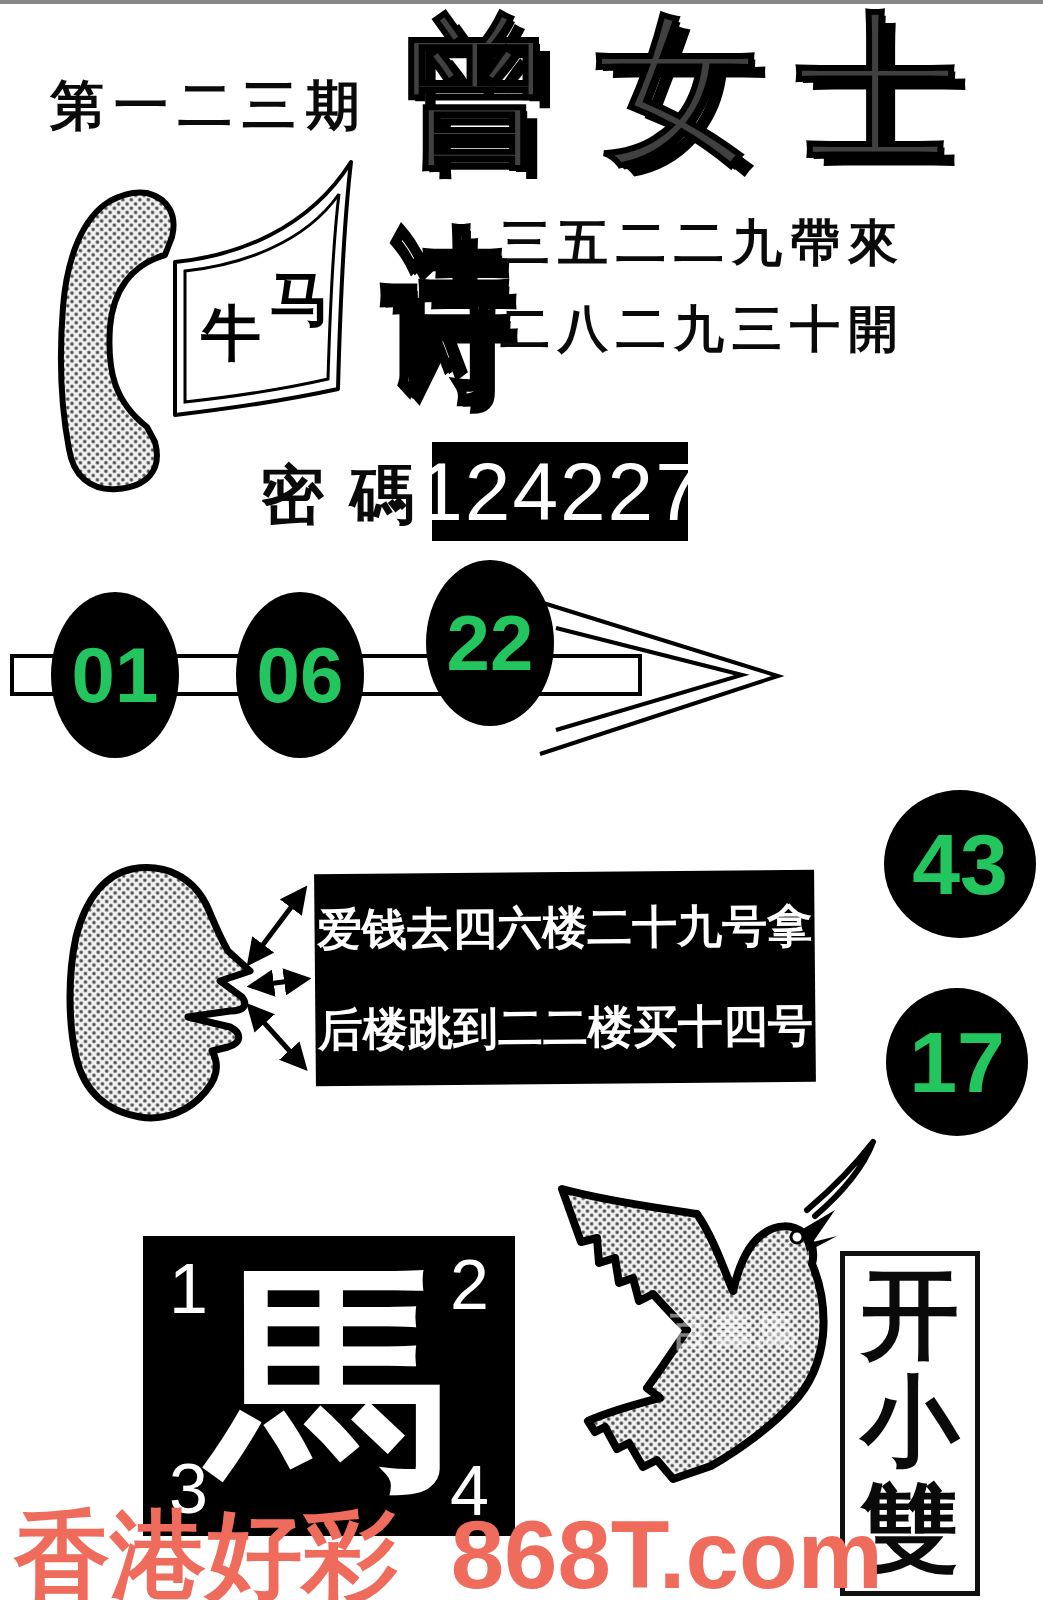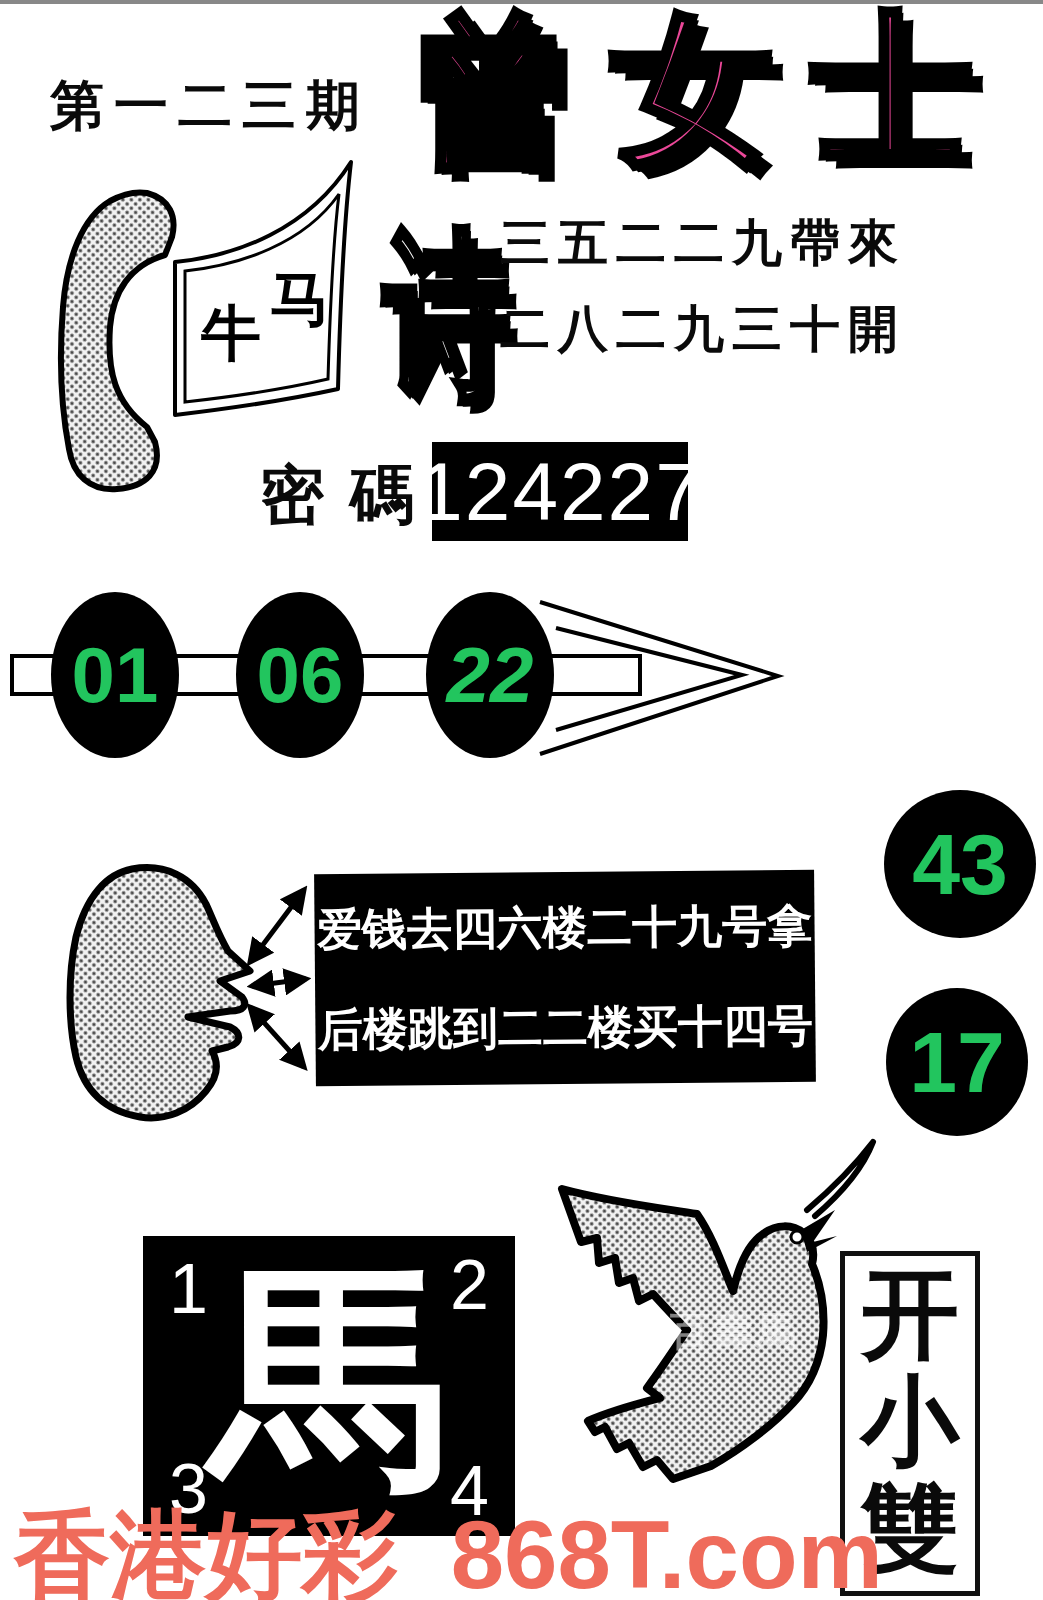--- a/index.html
+++ b/index.html
@@ -8,23 +8,23 @@
     background:#ffffff;overflow:hidden;
     font-family:"Liberation Sans","DejaVu Sans",sans-serif;color:#0a0a0a;
   }
   .abs{position:absolute;}
   
   .issue{
     left:50px;top:66px;font-size:54px;font-weight:700;letter-spacing:10px;
     font-family:"Liberation Serif","DejaVu Serif",serif;
   }
   .title{
-    left:411px;top:2px;font-size:162px;line-height:1.05;font-weight:700;
-    font-family:"Liberation Serif","DejaVu Serif",serif;
-    color:#ec4899;letter-spacing:38px;white-space:nowrap;
+    left:396px;top:2px;font-size:162px;line-height:1.05;font-weight:400;
+    font-family:"Liberation Serif","DejaVu Serif",serif;
+    color:#404040;letter-spacing:38px;white-space:nowrap;
     -webkit-text-stroke:6px #000;
     text-shadow:14px 11px 0 #000,4px 4px 0 #000;
   }
   .shi{
     left:384px;top:194px;font-size:126px;font-weight:900;
     font-family:"Liberation Serif","DejaVu Serif",serif;
     color:#fff;-webkit-text-stroke:5px #000;
     text-shadow:10px 8px 0 #000,3px 3px 0 #000;
     transform:scaleY(1.42);transform-origin:top left;
   }
@@ -43,21 +43,21 @@
     left:432px;top:438px;width:256px;height:99px;background:#000;
     display:flex;align-items:center;justify-content:center;
   }
   .codebox span{color:#fff;font-size:82px;font-weight:500;letter-spacing:2px;}
   
   .ball{
     background:#000;border-radius:50%;display:flex;align-items:center;justify-content:center;
     color:#22c55e;font-weight:800;
   }
   .chainball{width:128px;height:166px;font-size:78px;}
-  .b01{left:51px;top:588px;}  .b06{left:236px;top:588px;}  .b22{left:426px;top:588px;font-style:italic;}
+  .b01{left:51px;top:588px;}  .b06{left:236px;top:588px;}  .b22{left:426px;top:556px;}
   .sideball{font-size:86px;}
   .b31{left:886px;top:586px;width:146px;height:148px;}
   .b43{left:884px;top:786px;width:152px;height:148px;text-align:center;}
   .b17{left:886px;top:984px;width:142px;height:148px;text-align:right;}
   
   .speech{
     left:315px;top:868px;width:500px;height:212px;background:#000;transform:rotate(-0.5deg);
     display:flex;flex-direction:column;justify-content:space-around;align-items:center;
     padding:6px 0;box-sizing:border-box;
   }

